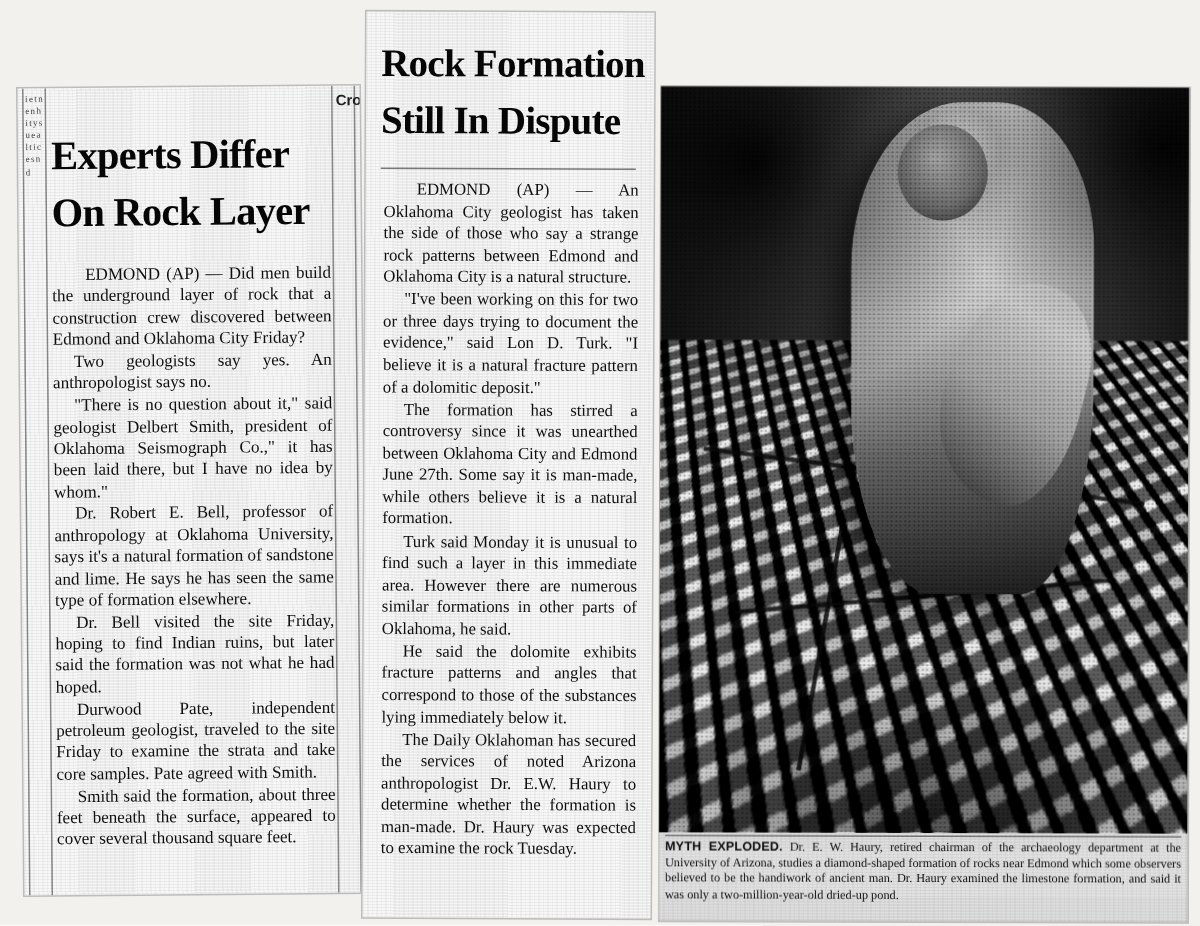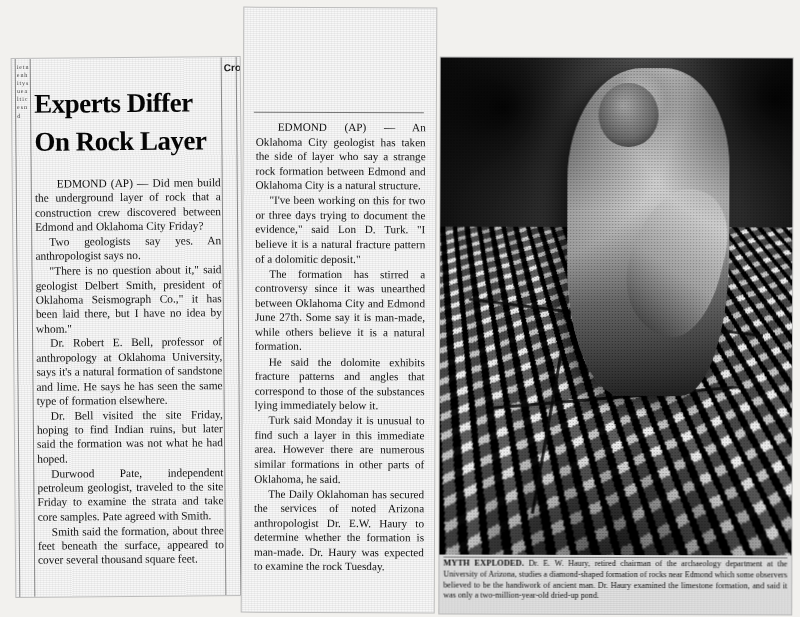--- a/index.html
+++ b/index.html
@@ -230,21 +230,21 @@
     position: absolute;
     left: 4px;
     top: 501px;
     width: 344px;
     font-size: 8.2px;
     line-height: 1.3;
     color: #1c1a18;
     text-align: justify;
   }
   .caption .lead-caps {
-    font-family: Liberation Serif, serif;
+    font-family: Liberation Sans, sans-serif;
     font-weight: 700;
     font-size: 8.4px;
     letter-spacing: .1px;
   }
   .caption .credit {
     display: block;
     text-align: right;
     margin-top: 2px;
   }
   .rule {
@@ -280,29 +280,33 @@
       <p>Dr. Bell visited the site Friday, hoping to find Indian ruins, but later said the formation was not what he had hoped.</p>
       <p>Durwood Pate, independent petroleum geologist, traveled to the site Friday to examine the strata and take core samples. Pate agreed with Smith.</p>
       <p>Smith said the formation, about three feet beneath the surface, appeared to cover several thousand square feet.</p>
     </div>
 
     <div class="grain"></div>
   </div>
 
   <div class="clip" id="clip-mid">
 
+    <div class="headline" id="mid-head">
+      <span>Rock Formation</span>
+      <span class="l2" style="display:block">Still In Dispute</span>
+    </div>
 
     <div class="rule" style="left:10px; top:104px; width:170px;"></div>
 
     <div class="body-col" id="mid-body">
-      <p class="first">EDMOND (AP) — An Oklahoma City geologist has taken the side of layer who say a strange rock formation between Edmond and Oklahoma City is a natural structure.</p>
+      <p class="first">EDMOND (AP) — An Oklahoma City geologist has taken the side of those who say a strange rock patterns between Edmond and Oklahoma City is a natural structure.</p>
       <p>"I've been working on this for two or three days trying to document the evidence," said Lon D. Turk. "I believe it is a natural fracture pattern of a dolomitic deposit."</p>
       <p>The formation has stirred a controversy since it was unearthed between Oklahoma City and Edmond June 27th. Some say it is man-made, while others believe it is a natural formation.</p>
+      <p>Turk said Monday it is unusual to find such a layer in this immediate area. However there are numerous similar formations in other parts of Oklahoma, he said.</p>
       <p>He said the dolomite exhibits fracture patterns and angles that correspond to those of the substances lying immediately below it.</p>
-      <p>Turk said Monday it is unusual to find such a layer in this immediate area. However there are numerous similar formations in other parts of Oklahoma, he said.</p>
       <p>The Daily Oklahoman has secured the services of noted Arizona anthropologist Dr. E.W. Haury to determine whether the formation is man-made. Dr. Haury was expected to examine the rock Tuesday.</p>
     </div>
 
     <div class="grain"></div>
   </div>
 
   <div class="clip" id="clip-photo">
 
     <div class="photo">
       <div class="ph-base"></div>

